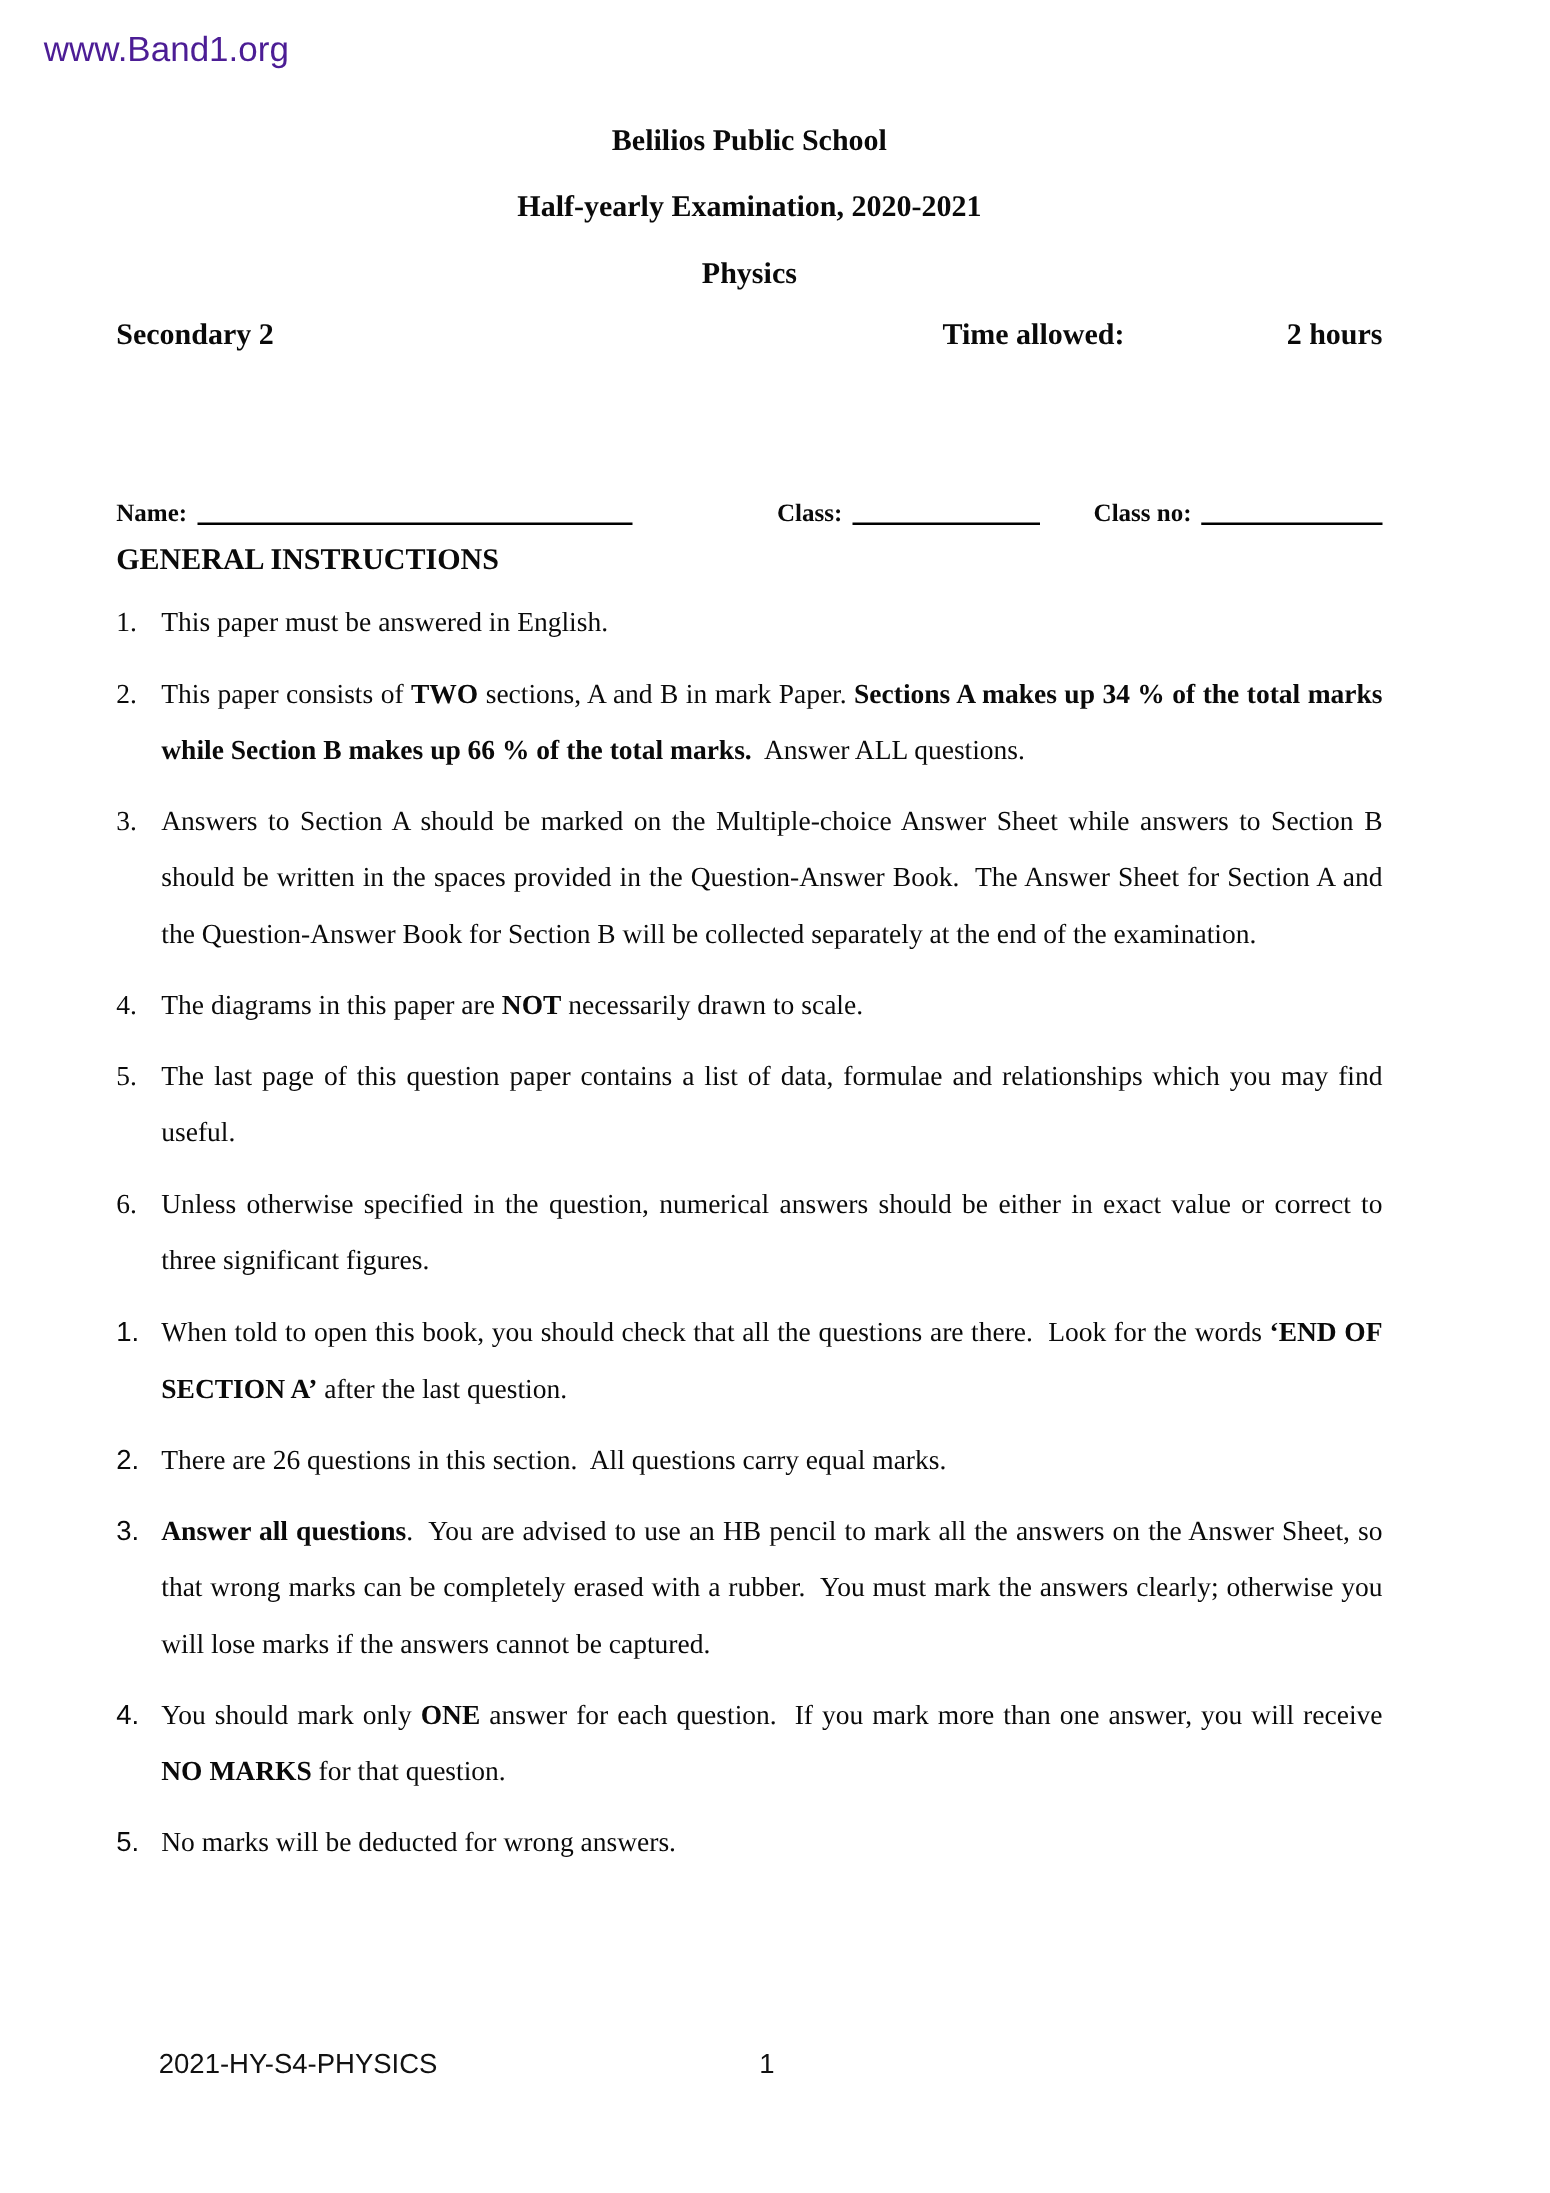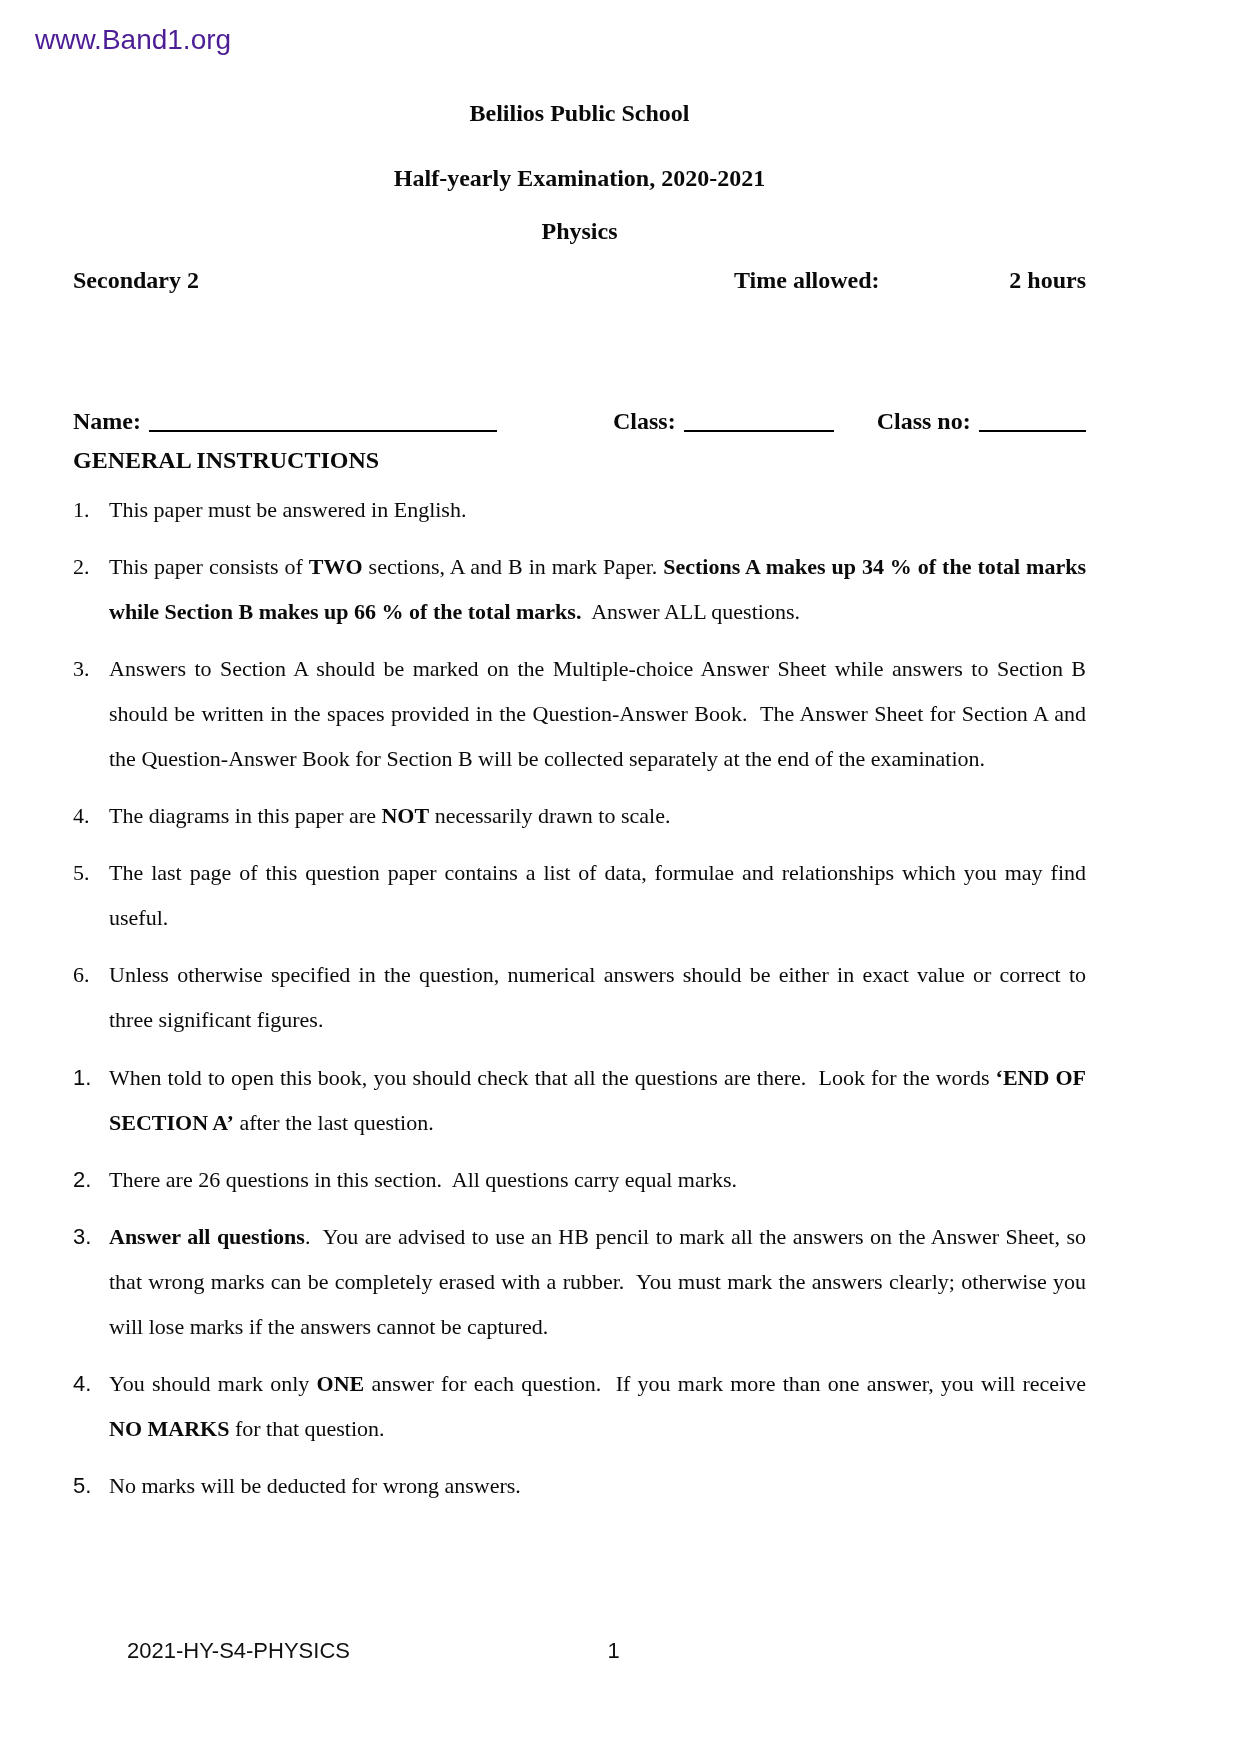--- a/index.html
+++ b/index.html
@@ -8,39 +8,39 @@
     background:#ffffff;color:#0a0a0a;
     font-family:"Liberation Serif", serif;
     position:relative;overflow:hidden;
   }
   .site-tag{
     font-family:"Liberation Sans", sans-serif;
     font-size:28px;color:#4c1d95;
     padding:24px 0 0 35px;
   }
   .doc{
-    padding-left:73px;width:1013px;
+    padding-left:93px;width:1013px;
   }
   .title{
     text-align:center;font-weight:bold;font-size:24px;line-height:27px;
   }
   .title.school{margin-top:44px;}
-  .title.exam{margin-top:38px;}
+  .title.exam{margin-top:26px;}
   .title.subject{margin-top:26px;text-align:center;}
   .info-row{
     position:relative;height:30px;margin-top:22px;
     font-weight:bold;font-size:24px;
   }
   .info-row .level{position:absolute;left:0;top:0;}
   .info-row .time-label{position:absolute;left:661px;top:0;}
   .info-row .time-value{position:absolute;right:0;top:0;}
   .name-row{
     display:flex;align-items:flex-end;
     margin-top:104px;height:34px;
-    font-weight:bold;font-size:24px;
+    font-weight:bold;font-size:20px;
   }
   .name-row .lbl{flex:0 0 auto;white-space:nowrap;}
   .fill{
     display:inline-block;border-bottom:2px solid #000;
     height:4px;margin:0 0 3px 8px;flex:0 0 auto;
   }
   .fill.name{width:348px;}
   .fill.cls{width:150px;}
   .fill.clsno{flex:1 1 auto;}
   .lbl.cls{margin-left:116px;}

